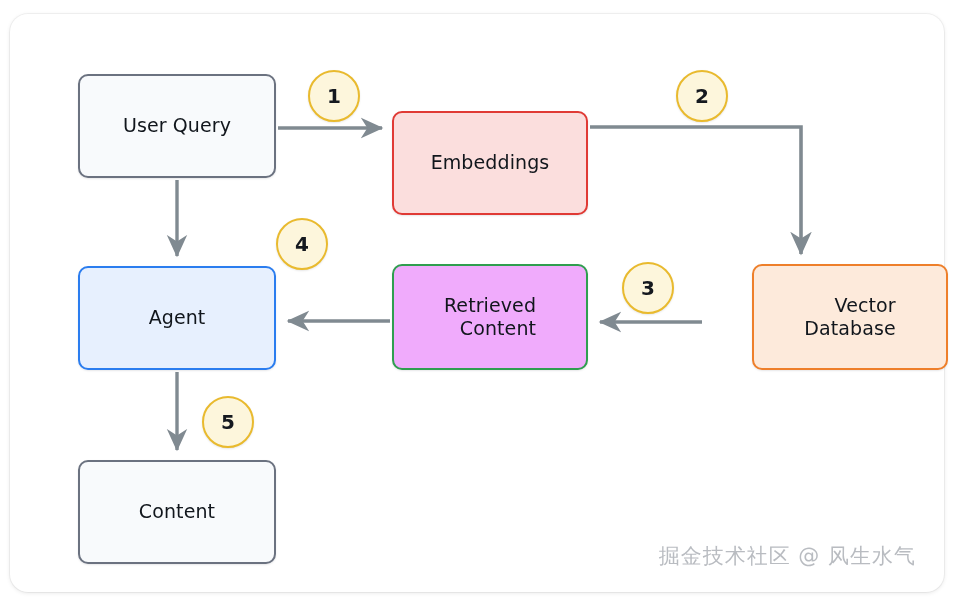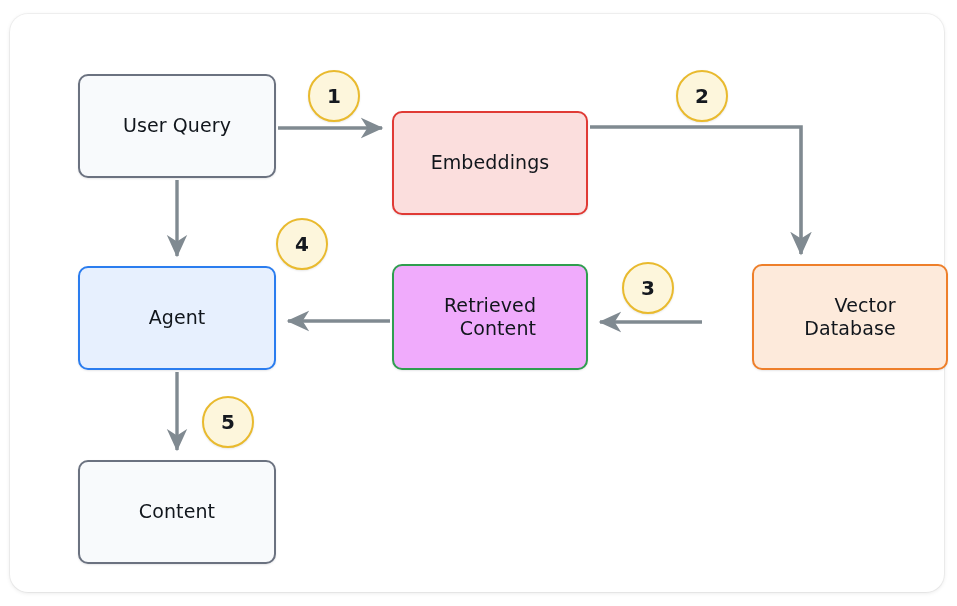--- a/index.html
+++ b/index.html
@@ -180,15 +180,16 @@
     <div class="step step-3">
       <span>3</span>
     </div>
     <div class="step step-4">
       <span>4</span>
     </div>
     <div class="step step-5">
       <span>5</span>
     </div>
 
+    <div class="watermark">掘金技术社区 @ 风生水气</div>
 
   </div>
 </div>
 
 </body></html>

